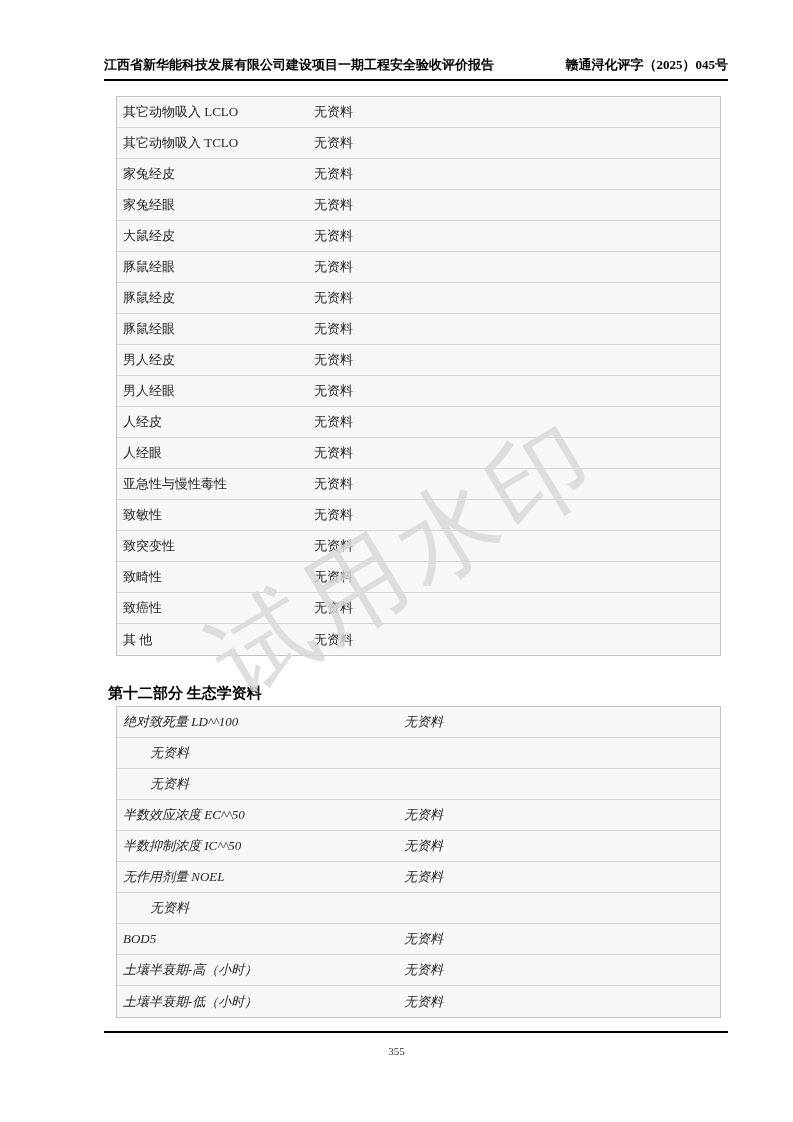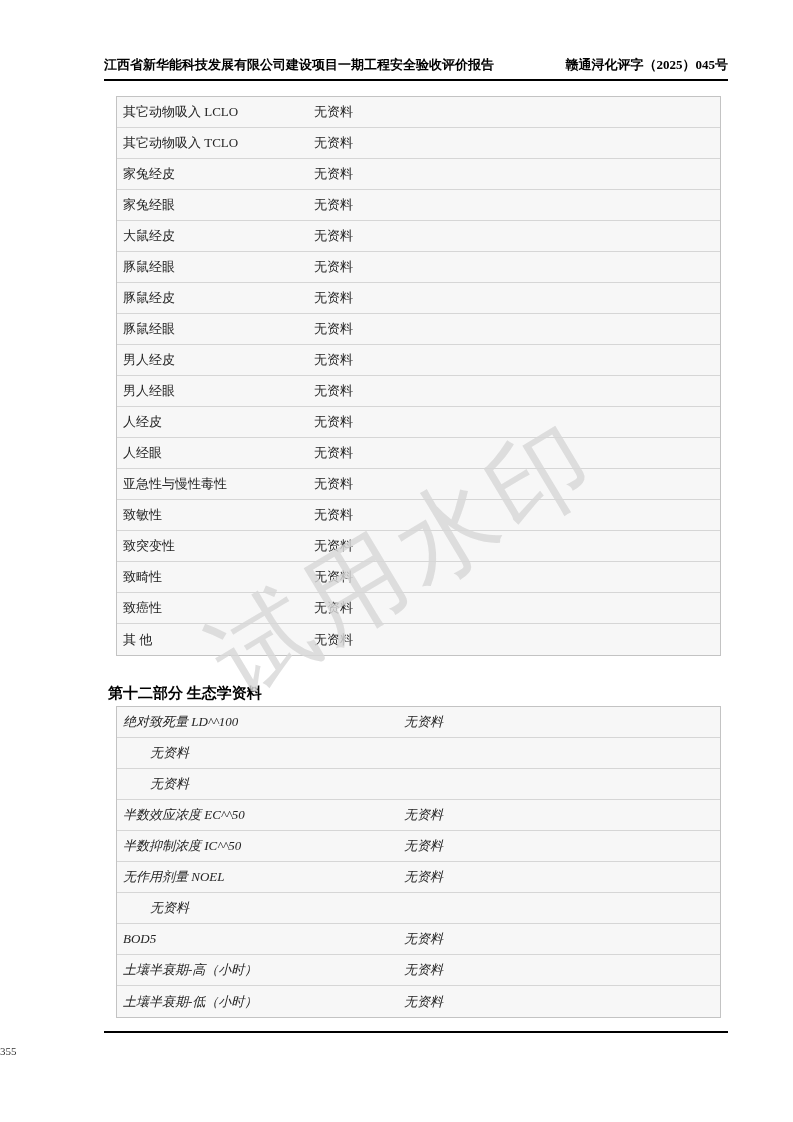--- a/index.html
+++ b/index.html
@@ -80,20 +80,21 @@
     right: 65px;
     top: 1031px;
     height: 2px;
     background: #000;
   }
   .page-number {
     position: absolute;
     left: 0;
     right: 0;
     top: 1045px;
+    text-align: center;
     font-size: 11px;
     color: #333;
   }
 
   
   .watermark {
     position: absolute;
     left: 405px;
     top: 560px;
     transform: translate(-50%, -50%) rotate(-31deg);

